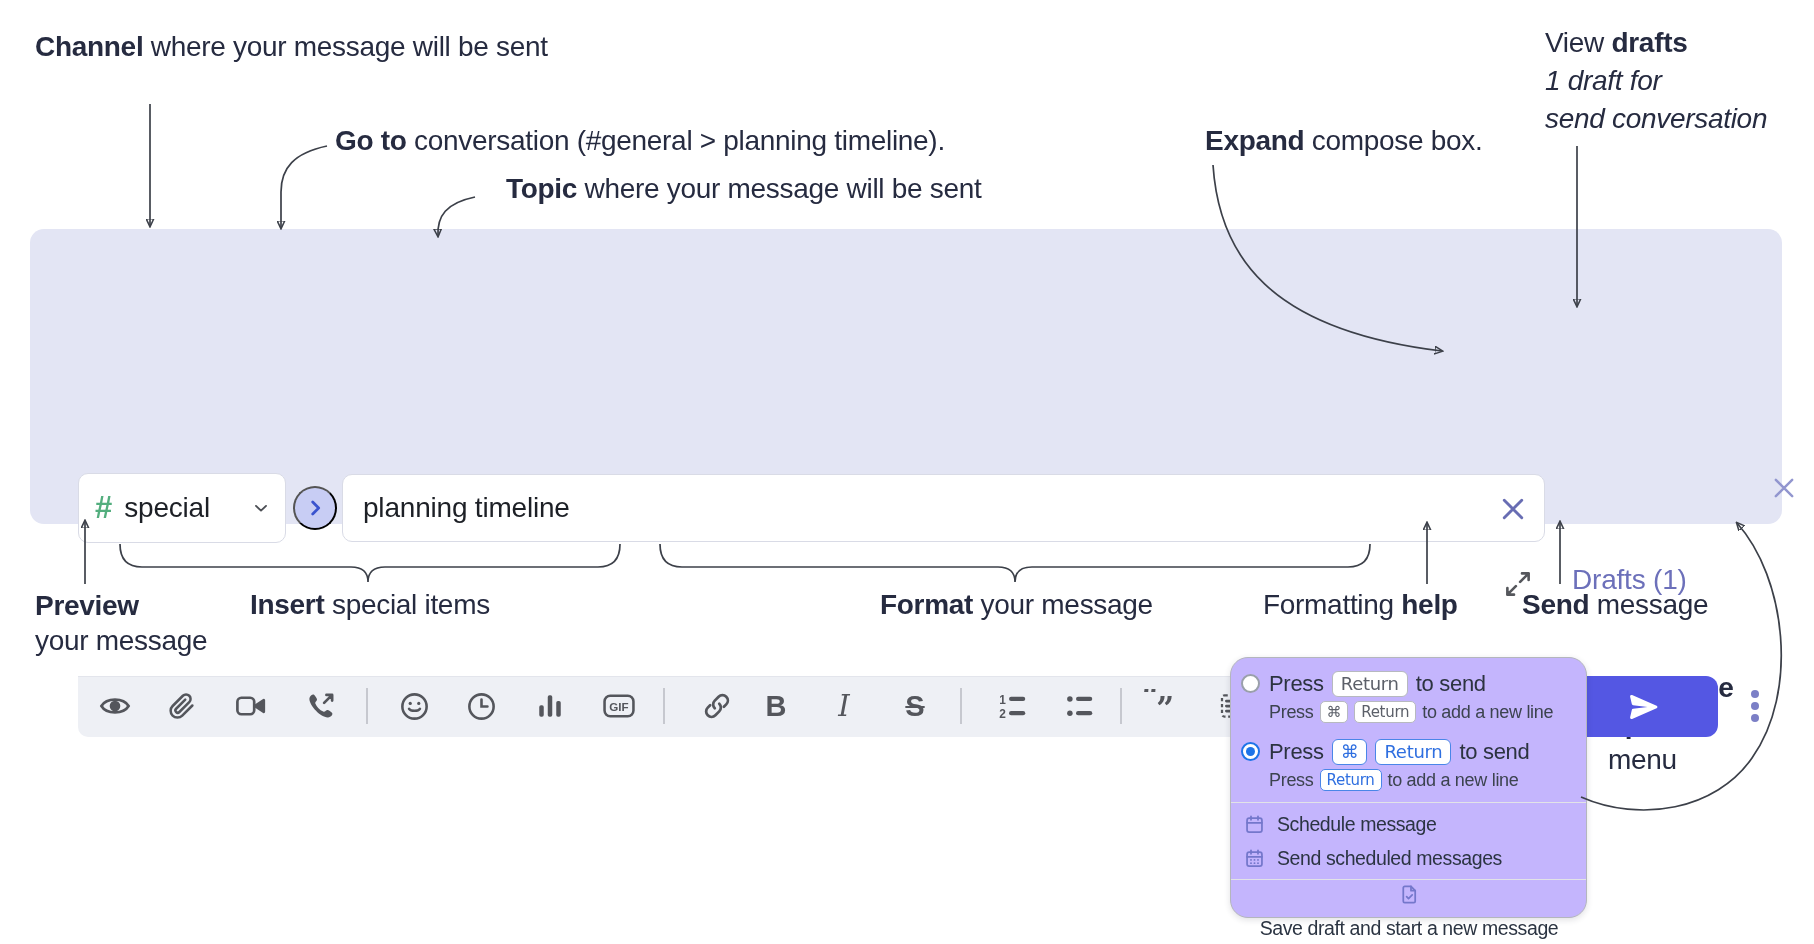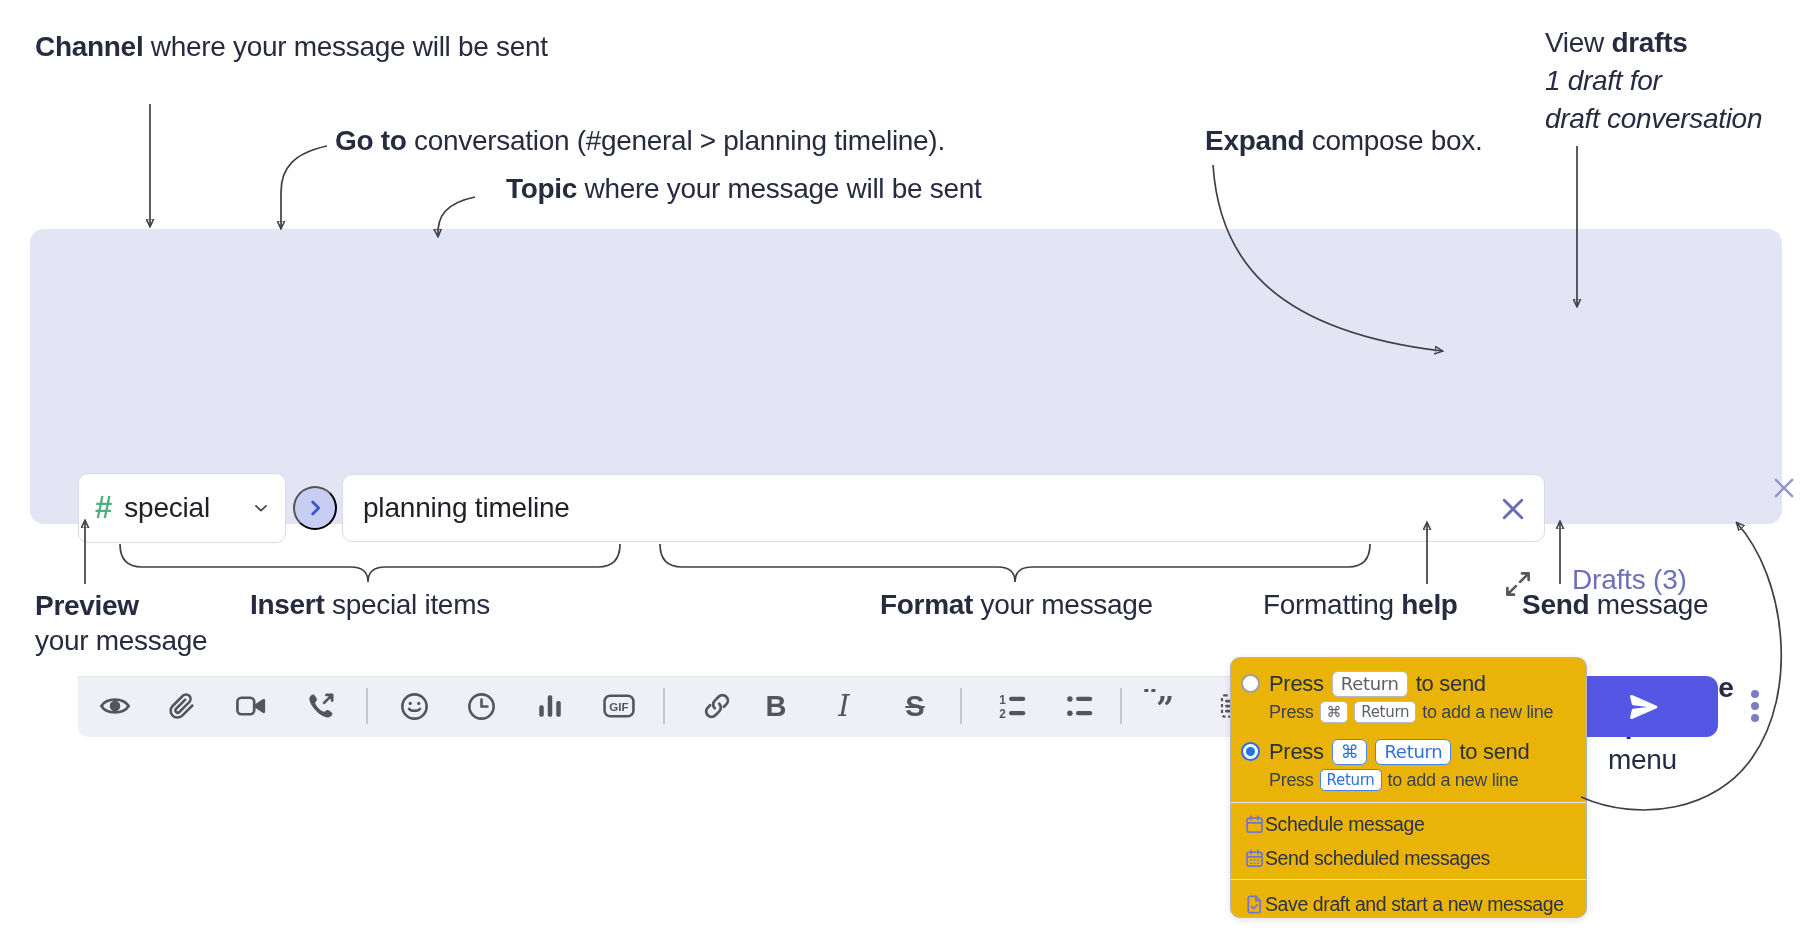--- a/index.html
+++ b/index.html
@@ -50,42 +50,42 @@
   .tb-text { font-size:29px; color:#54565c; }
   .drafts-link { left:1542px; top:335px; font-size:28px; color:#6c70ba; letter-spacing:-0.2px;
                  cursor:pointer; }
   .send-btn { left:1540px; top:447px; width:148px; height:61px; background:#5457e3;
               border:none; border-radius:12px; display:flex; align-items:center;
               justify-content:center; cursor:pointer; }
   .dots-btn { left:1703px; top:455px; width:44px; height:44px; flex-direction:column; gap:4px; }
   .dot { width:8px; height:8px; border-radius:50%; background:#7b7fc6; }
   
   .popup { position:absolute; left:1230px; top:657px; width:357px; height:261px;
-           background:#eab308; border:1.5px solid #b4b6bd; border-radius:10px;
+           background:#c4b5fd; border:1.5px solid #b4b6bd; border-radius:18px;
            box-shadow:0 2px 6px rgba(40,44,63,.14); z-index:8; padding-top:10px; }
   .opt-row { position:relative; padding:2px 12px 6px 38px; cursor:pointer; }
   .radio { position:absolute; left:10px; top:6px; width:19px; height:19px; border-radius:50%;
            border:2px solid #9aa0aa; background:#fff; }
   .radio.sel { border-color:#1e74e8; }
   .radio.sel::after { content:""; position:absolute; left:3px; top:3px; width:9px; height:9px;
                       border-radius:50%; background:#1e74e8; }
   .opt-main { display:flex; align-items:center; gap:8px; font-size:22px; color:#2c3340;
               letter-spacing:-0.3px; height:28px; }
   .opt-sub { display:flex; align-items:center; gap:6px; font-size:18px; color:#3c434f;
              letter-spacing:-0.3px; height:24px; margin-top:2px; }
   .keycap { font-family:"DejaVu Sans","Liberation Sans",sans-serif; border:1.5px solid #b7b9bf;
             border-radius:6px; padding:0 8px; color:#5c6069; background:#fff; font-size:18px;
             line-height:24px; }
   .opt-sub .keycap { font-size:15px; line-height:20px; padding:0 6px; border-radius:5px; }
   .keycap.blue { border-color:#4a86e8; color:#2f6fe0; }
   .popup hr { border:none; border-top:1.5px solid #e2e3e7; margin:4px 0; }
-  .menu-row { display:flex; align-items:center; padding:0 12px 0 13px; height:34px;
+  .menu-row { display:flex; align-items:center; gap:12px; padding:0 12px 0 13px; height:34px;
               font-size:19.5px; color:#2b3442; letter-spacing:-0.4px; cursor:pointer;
               white-space:nowrap; }
-  .menu-row.tall { height:40px; }
+  .menu-row.tall { height:40px;flex-direction:column; }
   .purple { color:#7477cb; }
   svg { display:block; }
 </style>
 </head>
 <body>
 
 <div class="page">
 
   <div class="ann" style="left:35px; top:30px;">
     <div><span class="b">Channel</span><span> where your message will be sent</span></div>
@@ -99,21 +99,21 @@
     <span class="b">Topic</span><span> where your message will be sent</span>
   </div>
 
   <div class="ann" style="left:1205px; top:124px;">
     <span class="b">Expand</span><span> compose box.</span>
   </div>
 
   <div class="ann ann38" style="left:1545px; top:24px;">
     <div><span>View </span><span class="b">drafts</span></div>
     <div class="it">1 draft for</div>
-    <div class="it">draft conversation</div>
+    <div class="it">send conversation</div>
   </div>
 
   <div class="ann" style="left:35px; top:588px; line-height:35px;">
     <div class="b">Preview</div>
     <div>your message</div>
   </div>
 
   <div class="ann" style="left:250px; top:588px;">
     <span class="b">Insert</span><span> special items</span>
   </div>
@@ -170,21 +170,21 @@
         </svg>
     </button>
 
 
     <button class="abs icon-btn expand-btn">
       <svg width="30" height="30" viewBox="0 0 24 24" stroke="currentColor" stroke-width="2.1" fill="none" stroke-linecap="round" stroke-linejoin="round">
           <path d="M13.7 10.3L20.5 3.5M15.2 3.5h5.3v5.3M10.3 13.7L3.5 20.5M3.5 15.2v5.3h5.3"></path>
         </svg>
     </button>
 
-    <div class="abs drafts-link">Drafts (3)</div>
+    <div class="abs drafts-link">Drafts (1)</div>
 
     <div class="abs toolbar"></div>
 
     <button class="abs icon-btn tb-icon" style="left:63px">
       <svg width="32" height="32" viewBox="0 0 24 24" stroke="currentColor" stroke-width="2" fill="none">
           <path d="M1.8 12C5.6 5.6 18.4 5.6 22.2 12C18.4 18.4 5.6 18.4 1.8 12Z"></path>
           <circle cx="12" cy="12" r="4" fill="currentColor" stroke="none"></circle>
         </svg>
     </button>
     <button class="abs icon-btn tb-icon" style="left:130px">

